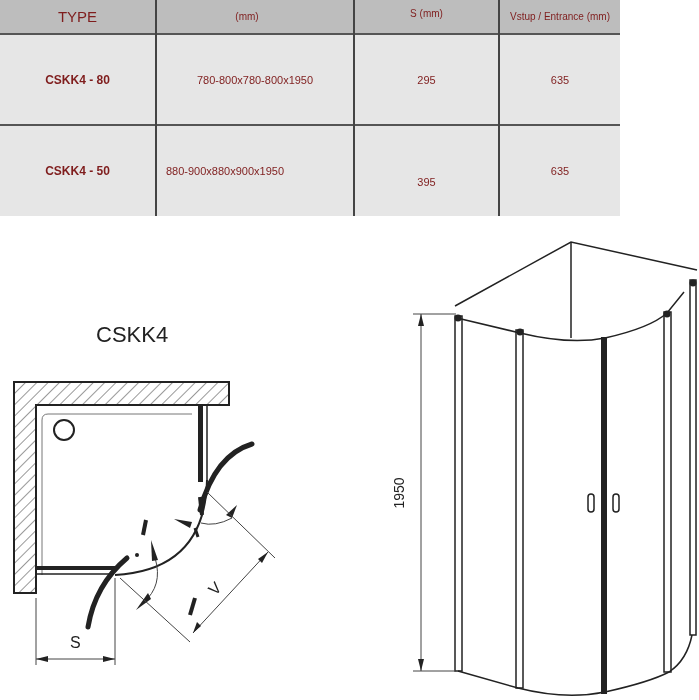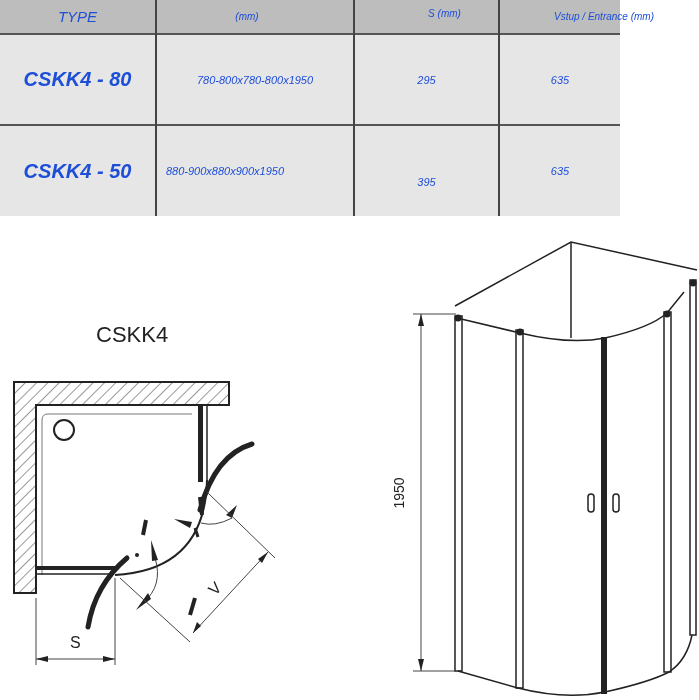--- a/index.html
+++ b/index.html
@@ -1,37 +1,37 @@
 <!DOCTYPE html>
 <html><head>
 <meta charset="utf-8">
 <style>
   html,body{margin:0;padding:0;background:#fff;}
   body{width:699px;height:700px;position:relative;overflow:hidden;font-family:"Liberation Sans",sans-serif;}
   .tbl{position:absolute;left:0;top:0;width:620px;height:216px;background:#e6e6e6;}
   .hdr{position:absolute;left:0;top:0;width:620px;height:33px;background:#bdbdbd;border-bottom:2px solid #555;}
-  .cell{position:absolute;display:flex;align-items:center;justify-content:center;color:#1d4ed8;font-style:italic;}
+  .cell{position:absolute;display:flex;align-items:center;justify-content:center;color:#7f1d1d;}
   .vline{position:absolute;top:0;width:2px;height:216px;background:#444;}
   .hline{position:absolute;left:0;width:620px;height:2px;background:#555;}
   .h{font-size:10px;}
   .h.type{font-size:15px;}
-  .t{font-size:20px;font-weight:bold;border-radius:23px;}
+  .t{font-size:12px;font-weight:bold;border-radius:23px;}
   .v{font-size:11px;}
   svg{position:absolute;}
   .lbl{position:absolute;color:#222;}
 </style>
 </head>
 <body>
 
 <div class="tbl">
   <div class="hdr"></div>
   <div class="cell h type" style="left:0;top:0;width:155px;height:33px;">TYPE</div>
   <div class="cell h" style="left:157px;top:0;width:180px;height:33px;">(mm)</div>
-  <div class="cell h" style="left:373px;top:0;width:143px;height:26px;">S (mm)</div>
-  <div class="cell h" style="left:500px;top:0;width:120px;height:33px;padding-left:44px;">Vstup / Entrance (mm)</div>
+  <div class="cell h" style="left:355px;top:0;width:143px;height:26px;">S (mm)</div>
+  <div class="cell h" style="left:500px;top:0;width:120px;height:33px;">Vstup / Entrance (mm)</div>
 
   <div class="hline" style="top:124px;"></div>
   <div class="vline" style="left:155px;"></div>
   <div class="vline" style="left:353px;"></div>
   <div class="vline" style="left:498px;"></div>
 
   <div>
     <div class="cell t" style="left:0;top:35px;width:155px;height:89px;">CSKK4 - 80</div>
     <div class="cell v" style="left:157px;top:35px;width:196px;height:89px;border-radius:14px;">780-800x780-800x1950</div>
     <div class="cell v" style="left:355px;top:35px;width:143px;height:89px;text-align:right;">295</div>

